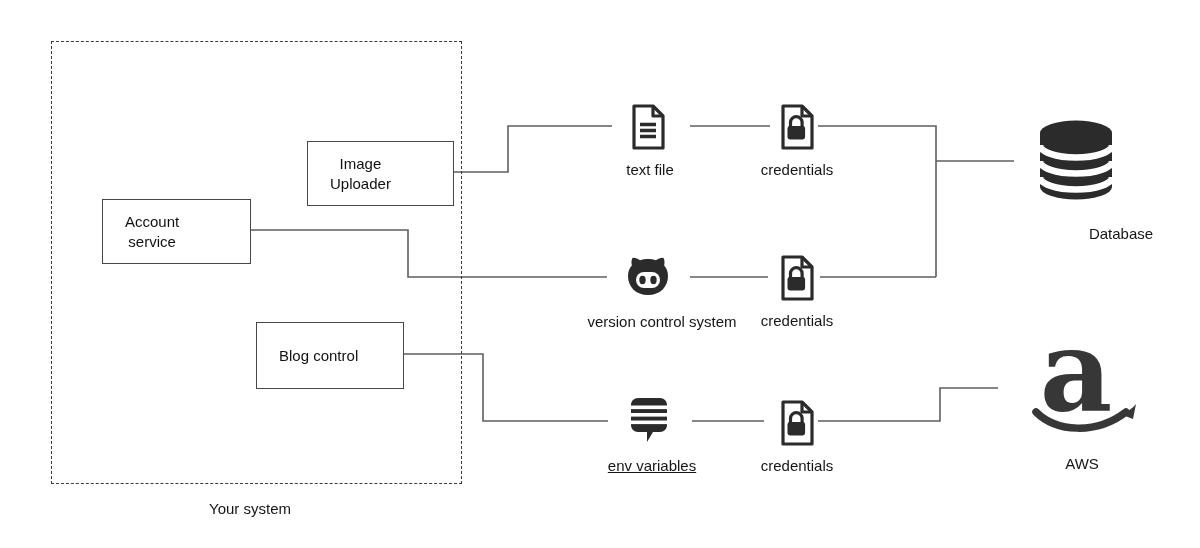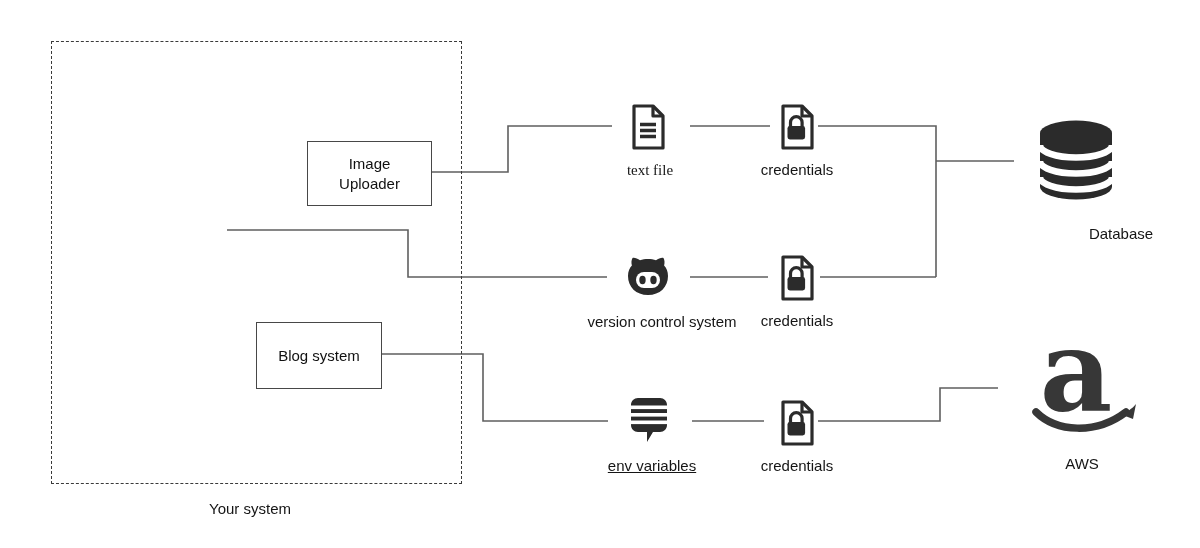--- a/index.html
+++ b/index.html
@@ -8,22 +8,22 @@
     font-family:"Liberation Sans", sans-serif;color:#1a1a1a;overflow:hidden;
   }
   .wires{position:absolute;left:0;top:0;}
   .wires path{stroke:#5f5f5f;stroke-width:1.6;fill:none;}
   .group{
     position:absolute;left:51px;top:41px;width:409px;height:441px;
     border:1.6px dashed #3a3a3a;background:transparent;
   }
   .node{
     position:absolute;background:#ffffff;border:1.4px solid #474747;
-    display:flex;align-items:center;justify-content:center;text-align:center;
-    font-size:15px;line-height:1.32;color:#111;
+    display:flex;align-items:center;justify-content:flex-start;text-align:center;
+    font-size:15px;line-height:1.32;color:#111;padding-left:22px;
   }
   .node span{white-space:pre-line;}
   .lbl{
     position:absolute;font-size:15px;color:#151515;text-align:center;
     line-height:1.2;
   }
   .icon{position:absolute;}
 </style>
 </head>
 <body>
@@ -43,30 +43,34 @@
     <path d="M818 421 H940 V388 H998"></path>
   </svg>
 
   <div class="group"></div>
   <div class="lbl" style="left:190px;top:500px;width:120px;">Your system</div>
 
   <div class="node" style="left:307px;top:141px;width:123px;height:63px;">
     <span>Image
 Uploader</span>
   </div>
+  <div class="node" style="left:102px;top:199px;width:125px;height:63px;">
+    <span>Account
+service</span>
+  </div>
   <div class="node" style="left:256px;top:322px;width:124px;height:65px;">
-    <span>Blog system</span>
+    <span>Blog control</span>
   </div>
 
   <svg class="icon" style="left:629px;top:103px;" width="38" height="48" viewBox="0 0 38 48">
     <path d="M5 3 h19 l10 10 v32 h-29 z" fill="#fff" stroke="#2b2b2b" stroke-width="3.2" stroke-linejoin="round"></path>
     <path d="M24 3 v10 h10" fill="none" stroke="#2b2b2b" stroke-width="3.2" stroke-linejoin="round"></path>
     <path d="M11 21.5 h16 M11 27.5 h16 M11 33.5 h16" stroke="#2b2b2b" stroke-width="3.6"></path>
   </svg>
-  <div class="lbl" style="left:590px;top:161px;width:120px;font-family:Liberation Serif, serif;">text file</div>
+  <div class="lbl" style="left:590px;top:161px;width:120px;">text file</div>
 
   <svg class="icon" style="left:778px;top:103px;" width="38" height="48" viewBox="0 0 38 48">
     <path d="M5 3 h19 l10 10 v32 h-29 z" fill="#fff" stroke="#2b2b2b" stroke-width="3.2" stroke-linejoin="round"></path>
     <path d="M24 3 v10 h10" fill="none" stroke="#2b2b2b" stroke-width="3.2" stroke-linejoin="round"></path>
     <path d="M12.5 24 v-4.5 a5.8 5.8 0 0 1 11.6 0 V24" fill="none" stroke="#2b2b2b" stroke-width="3.2"></path>
     <rect x="9.5" y="23" width="17.6" height="13.5" rx="2.4" fill="#2b2b2b"></rect>
   </svg>
   <div class="lbl" style="left:737px;top:161px;width:120px;">credentials</div>
 
   <svg class="icon" style="left:626px;top:257px;" width="44" height="40" viewBox="0 0 44 40">

